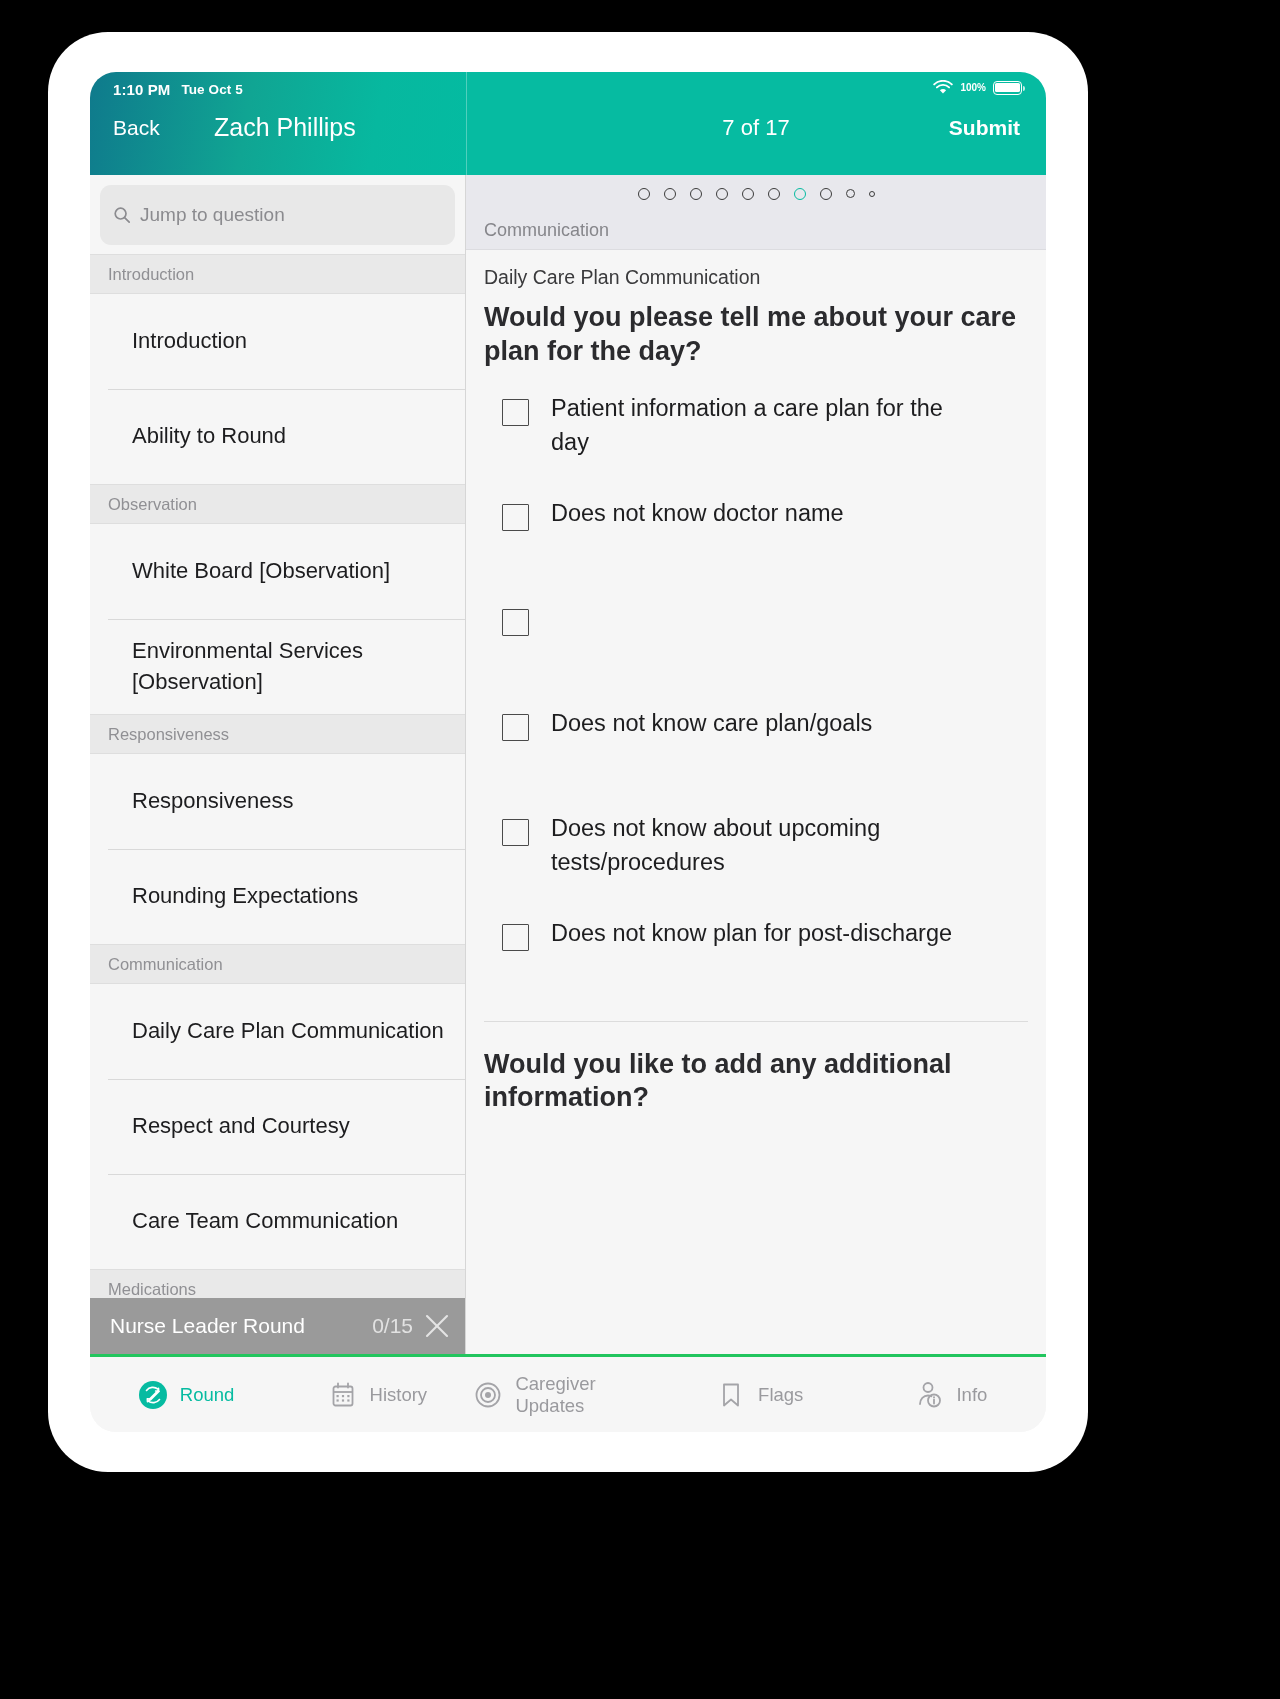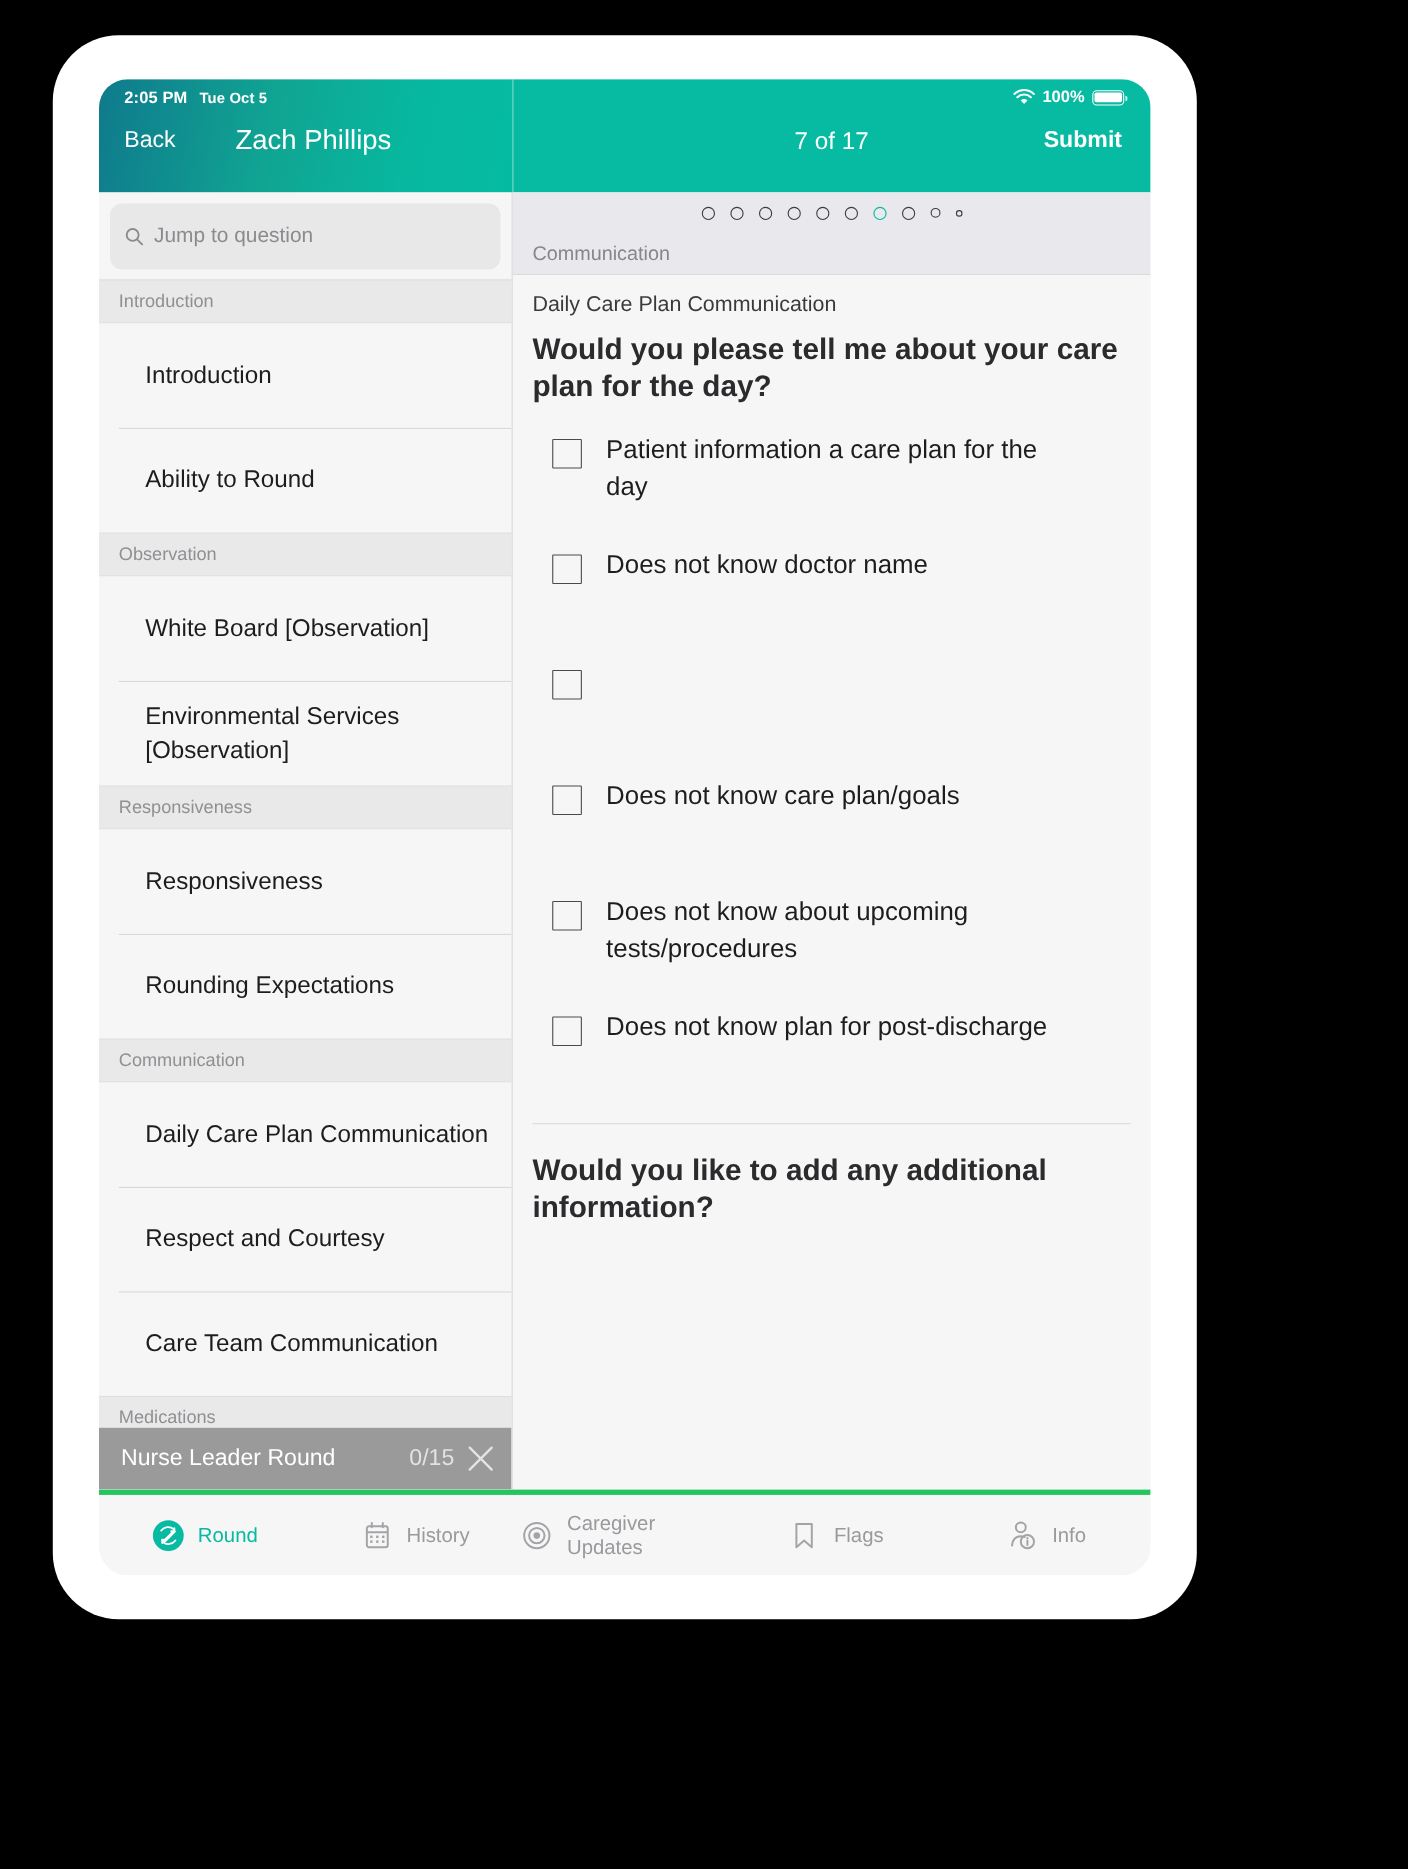--- a/index.html
+++ b/index.html
@@ -53,21 +53,21 @@
     position: absolute; left: 23px; top: 9px;
     font-size: 15px; font-weight: bold; letter-spacing: .1px;
     display: flex; align-items: center; gap: 11px;
     white-space: nowrap;
   }
   .status-left .date { font-size: 13.5px; }
 
   .status-right {
     position: absolute; right: 24px; top: 8px;
     display: flex; align-items: center; gap: 7px;
-    font-size: 15px; font-weight: bold;
+    font-size: 10px; font-weight: bold;
   }
   .wifi-icon { display:block; width: 20px; height: 15px; }
   .batt {
     width: 29px; height: 14px; border: 1.6px solid #ffffff; border-radius: 4px;
     position: relative; padding: 1.4px;
   }
   .batt i { display: block; height: 100%; background: #fff; border-radius: 1.6px; }
   .batt::after {
     content: ""; position: absolute; right: -4px; top: 4px;
     width: 2.4px; height: 5px; background: rgba(255,255,255,.75); border-radius: 0 2px 2px 0;
@@ -164,39 +164,39 @@
   }
   .opt-label { font-size: 23.5px; color: #1d1d1f; line-height: 1.45; max-width: 430px; }
 
   .q-divider { height: 1px; background: #dcdcdc; margin: 0 18px 0 18px; }
   .q-block2 { padding: 26px 26px 0 18px; }
   .q-title2 { font-size: 27px; font-weight: bold; color: #2b2b2e; line-height: 1.25; }
 
   
   .tabbar {
     height: 78px; flex: 0 0 78px; background: #f6f6f6;
-    border-top: 5px solid #22c55e; display: flex; align-items: center;
+    border-top: 3px solid #22c55e; display: flex; align-items: center;
   }
   .tab {
     flex: 1; display: flex; align-items: center; justify-content: center; gap: 11px;
     font-size: 18.5px; color: #9a9a9e; cursor: pointer;
   }
   .tab.active { color: #06bba1; }
   .tab-icon { width: 32px; height: 32px; flex: 0 0 32px; display: block; }
 </style>
 </head>
 <body>
 
 <div id="device">
   <div id="screen">
 
     <div class="topwrap">
       <div class="nav-left">
         <div class="status-left">
-          <span>2:05 PM</span>
+          <span>1:10 PM</span>
           <span class="date">Tue Oct 5</span>
         </div>
         <div class="back-btn">Back</div>
         <div class="patient-name">Zach Phillips</div>
       </div>
 
       <div class="nav-right">
         <div class="status-right">
           <svg class="wifi-icon" viewBox="0 0 20 15">
             <path d="M10 13.6 6.9 10.3a4.4 4.4 0 0 1 6.2 0z" fill="#fff"></path>

